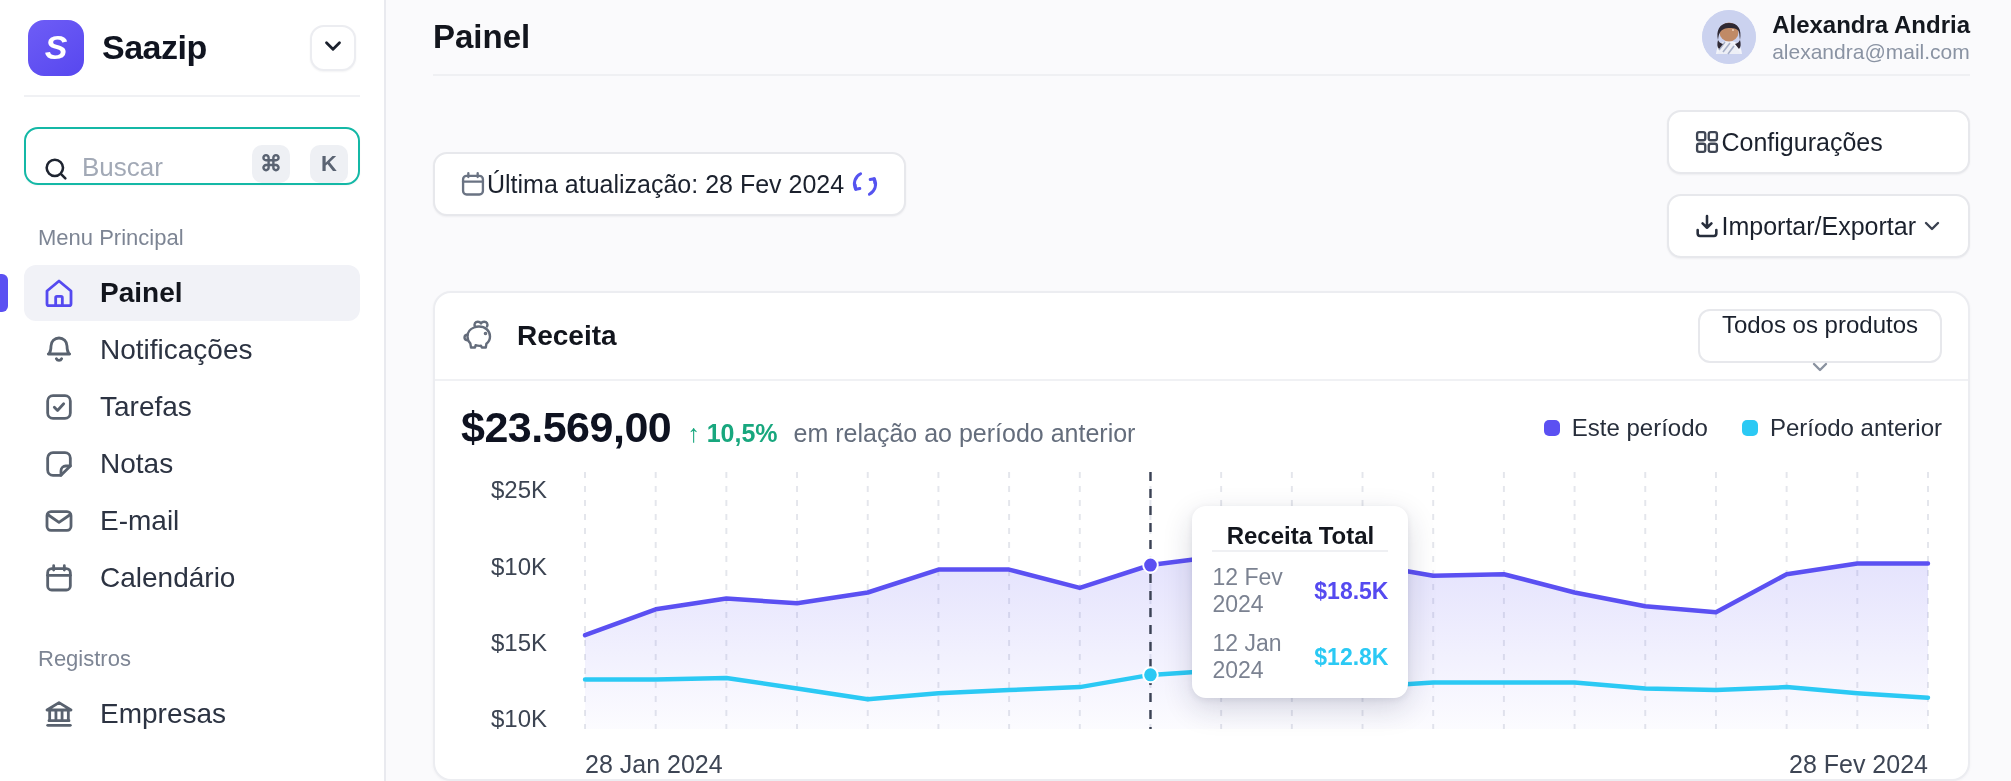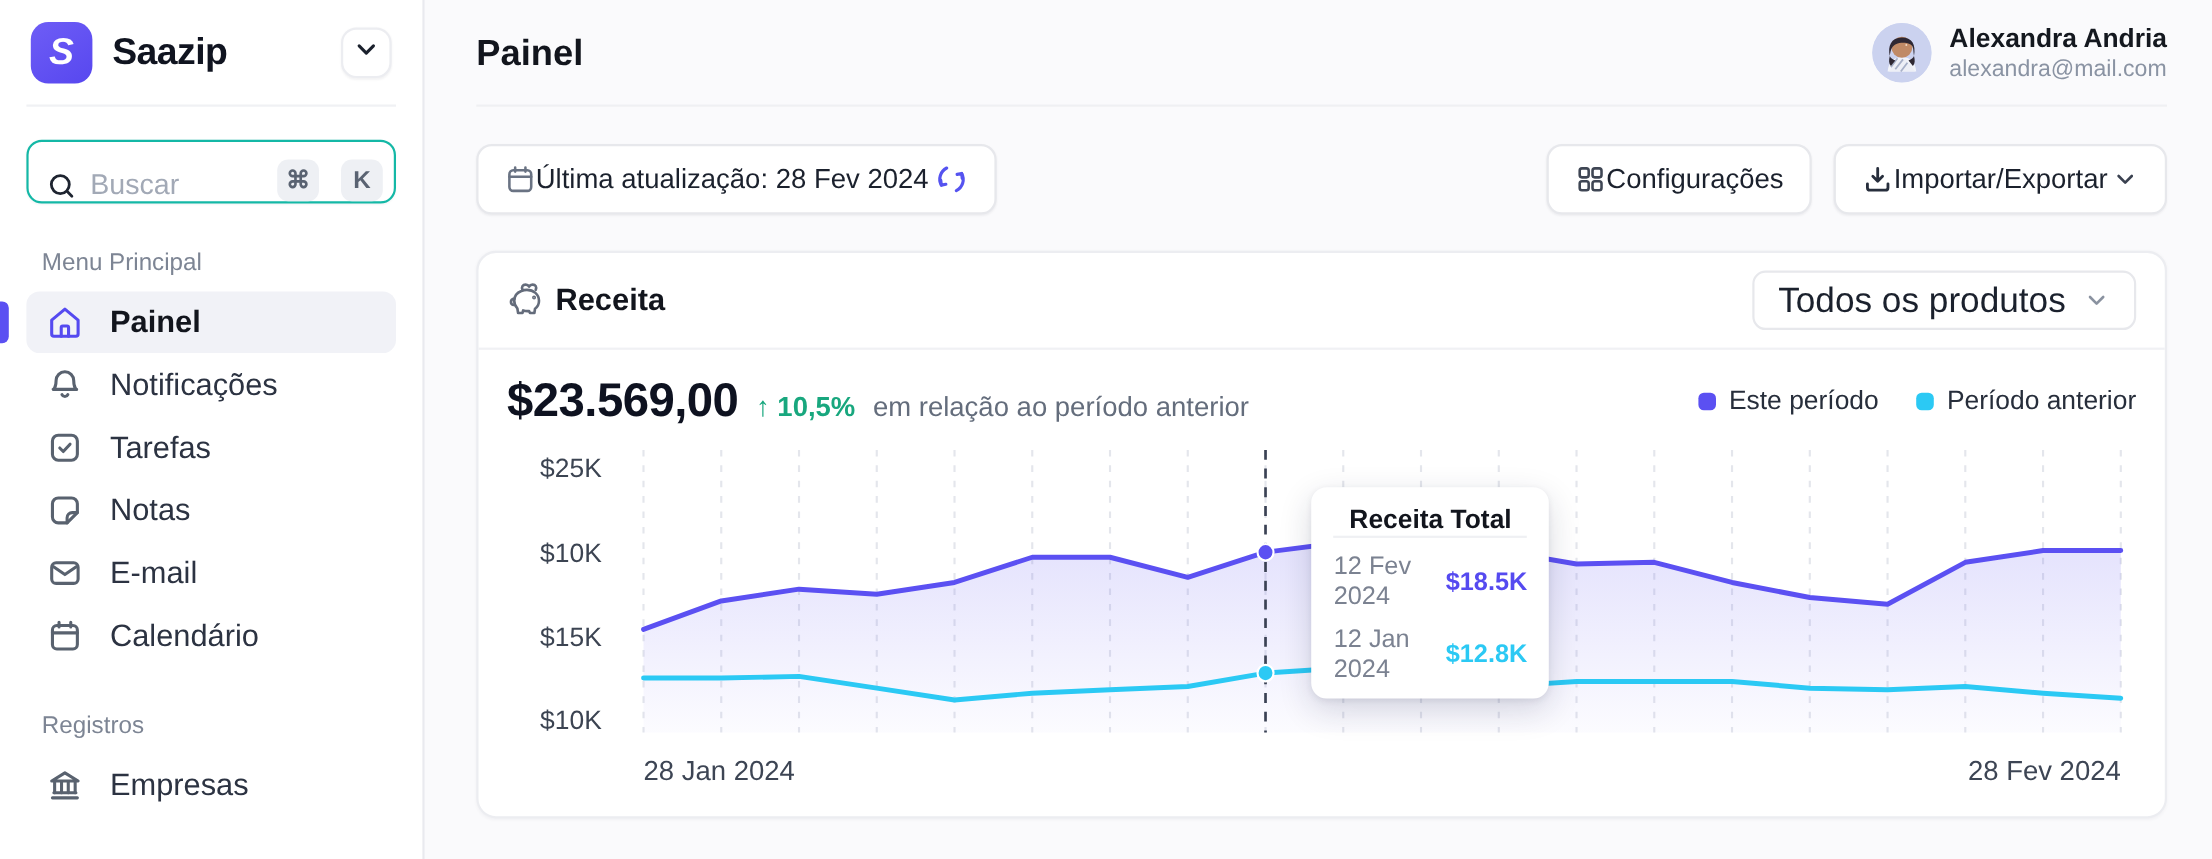--- a/index.html
+++ b/index.html
@@ -47,32 +47,32 @@
   .user-chip { display:flex; align-items:center; gap:16px; cursor:pointer; }
   .avatar { width:54px; height:54px; border-radius:50%; overflow:hidden; background:#CDD4F0; }
   .user-name { font-size:24px; font-weight:700; color:#14181F; line-height:30px; }
   .user-email { font-size:21px; color:#8A93A3; line-height:24px; }
 
   .toolbar { margin-top:34px; display:flex; align-items:center; justify-content:space-between; }
   .btn { display:flex; align-items:center; height:64px; background:#fff;
     border:2px solid #E7E8EC; border-radius:14px; padding:0 24px; cursor:pointer;
     font-size:25px; font-weight:500; color:#1B212D; box-shadow:0 1px 2px rgba(16,24,40,.05);
     font-family:"Liberation Sans", sans-serif; }
-  .toolbar-right { display:flex; gap:20px; }
+  .toolbar-right { display:flex; gap:20px;flex-direction:column; }
 
   
   .card { margin-top:33px; background:#fff; border:2px solid #ECEDF1; border-radius:18px;
     height:516px; box-shadow:0 1px 3px rgba(16,24,40,.04); display:flex; flex-direction:column; }
   .card-head { height:88px; display:flex; align-items:center; justify-content:space-between;
     padding:0 26px; border-bottom:2px solid #F0F1F4; }
-  .card-title-wrap { display:flex; align-items:center; gap:4px; }
+  .card-title-wrap { display:flex; align-items:center; gap:16px; }
   .card-title { font-size:28px; font-weight:700; color:#12151D; }
   .filter-btn { height:54px; border:2px solid #E7E8EC; border-radius:12px; background:#fff;
     display:flex; align-items:center; gap:16px; padding:0 22px; cursor:pointer;
-    font-size:32px; font-weight:500; color:#1B212D; font-family:"Liberation Sans", sans-serif; }
+    font-size:24px; font-weight:500; color:#1B212D; font-family:"Liberation Sans", sans-serif;flex-direction:column; }
 
   .stats-row { display:flex; align-items:center; justify-content:space-between; padding:22px 26px 6px 26px; }
   .stats-left { display:flex; align-items:baseline; gap:16px; }
   .total-value { font-size:43px; font-weight:700; letter-spacing:-.5px; color:#0E1220; }
   .delta { font-size:25px; font-weight:700; color:#18A77E; }
   .delta .arrow { font-weight:400; }
   .delta-caption { font-size:25px; color:#646D7C; }
   .legend { display:flex; align-items:center; gap:34px; }
   .legend-item { display:flex; align-items:center; gap:12px; font-size:24px; color:#272E3B; }
   .swatch { width:16px; height:16px; border-radius:5px; }

